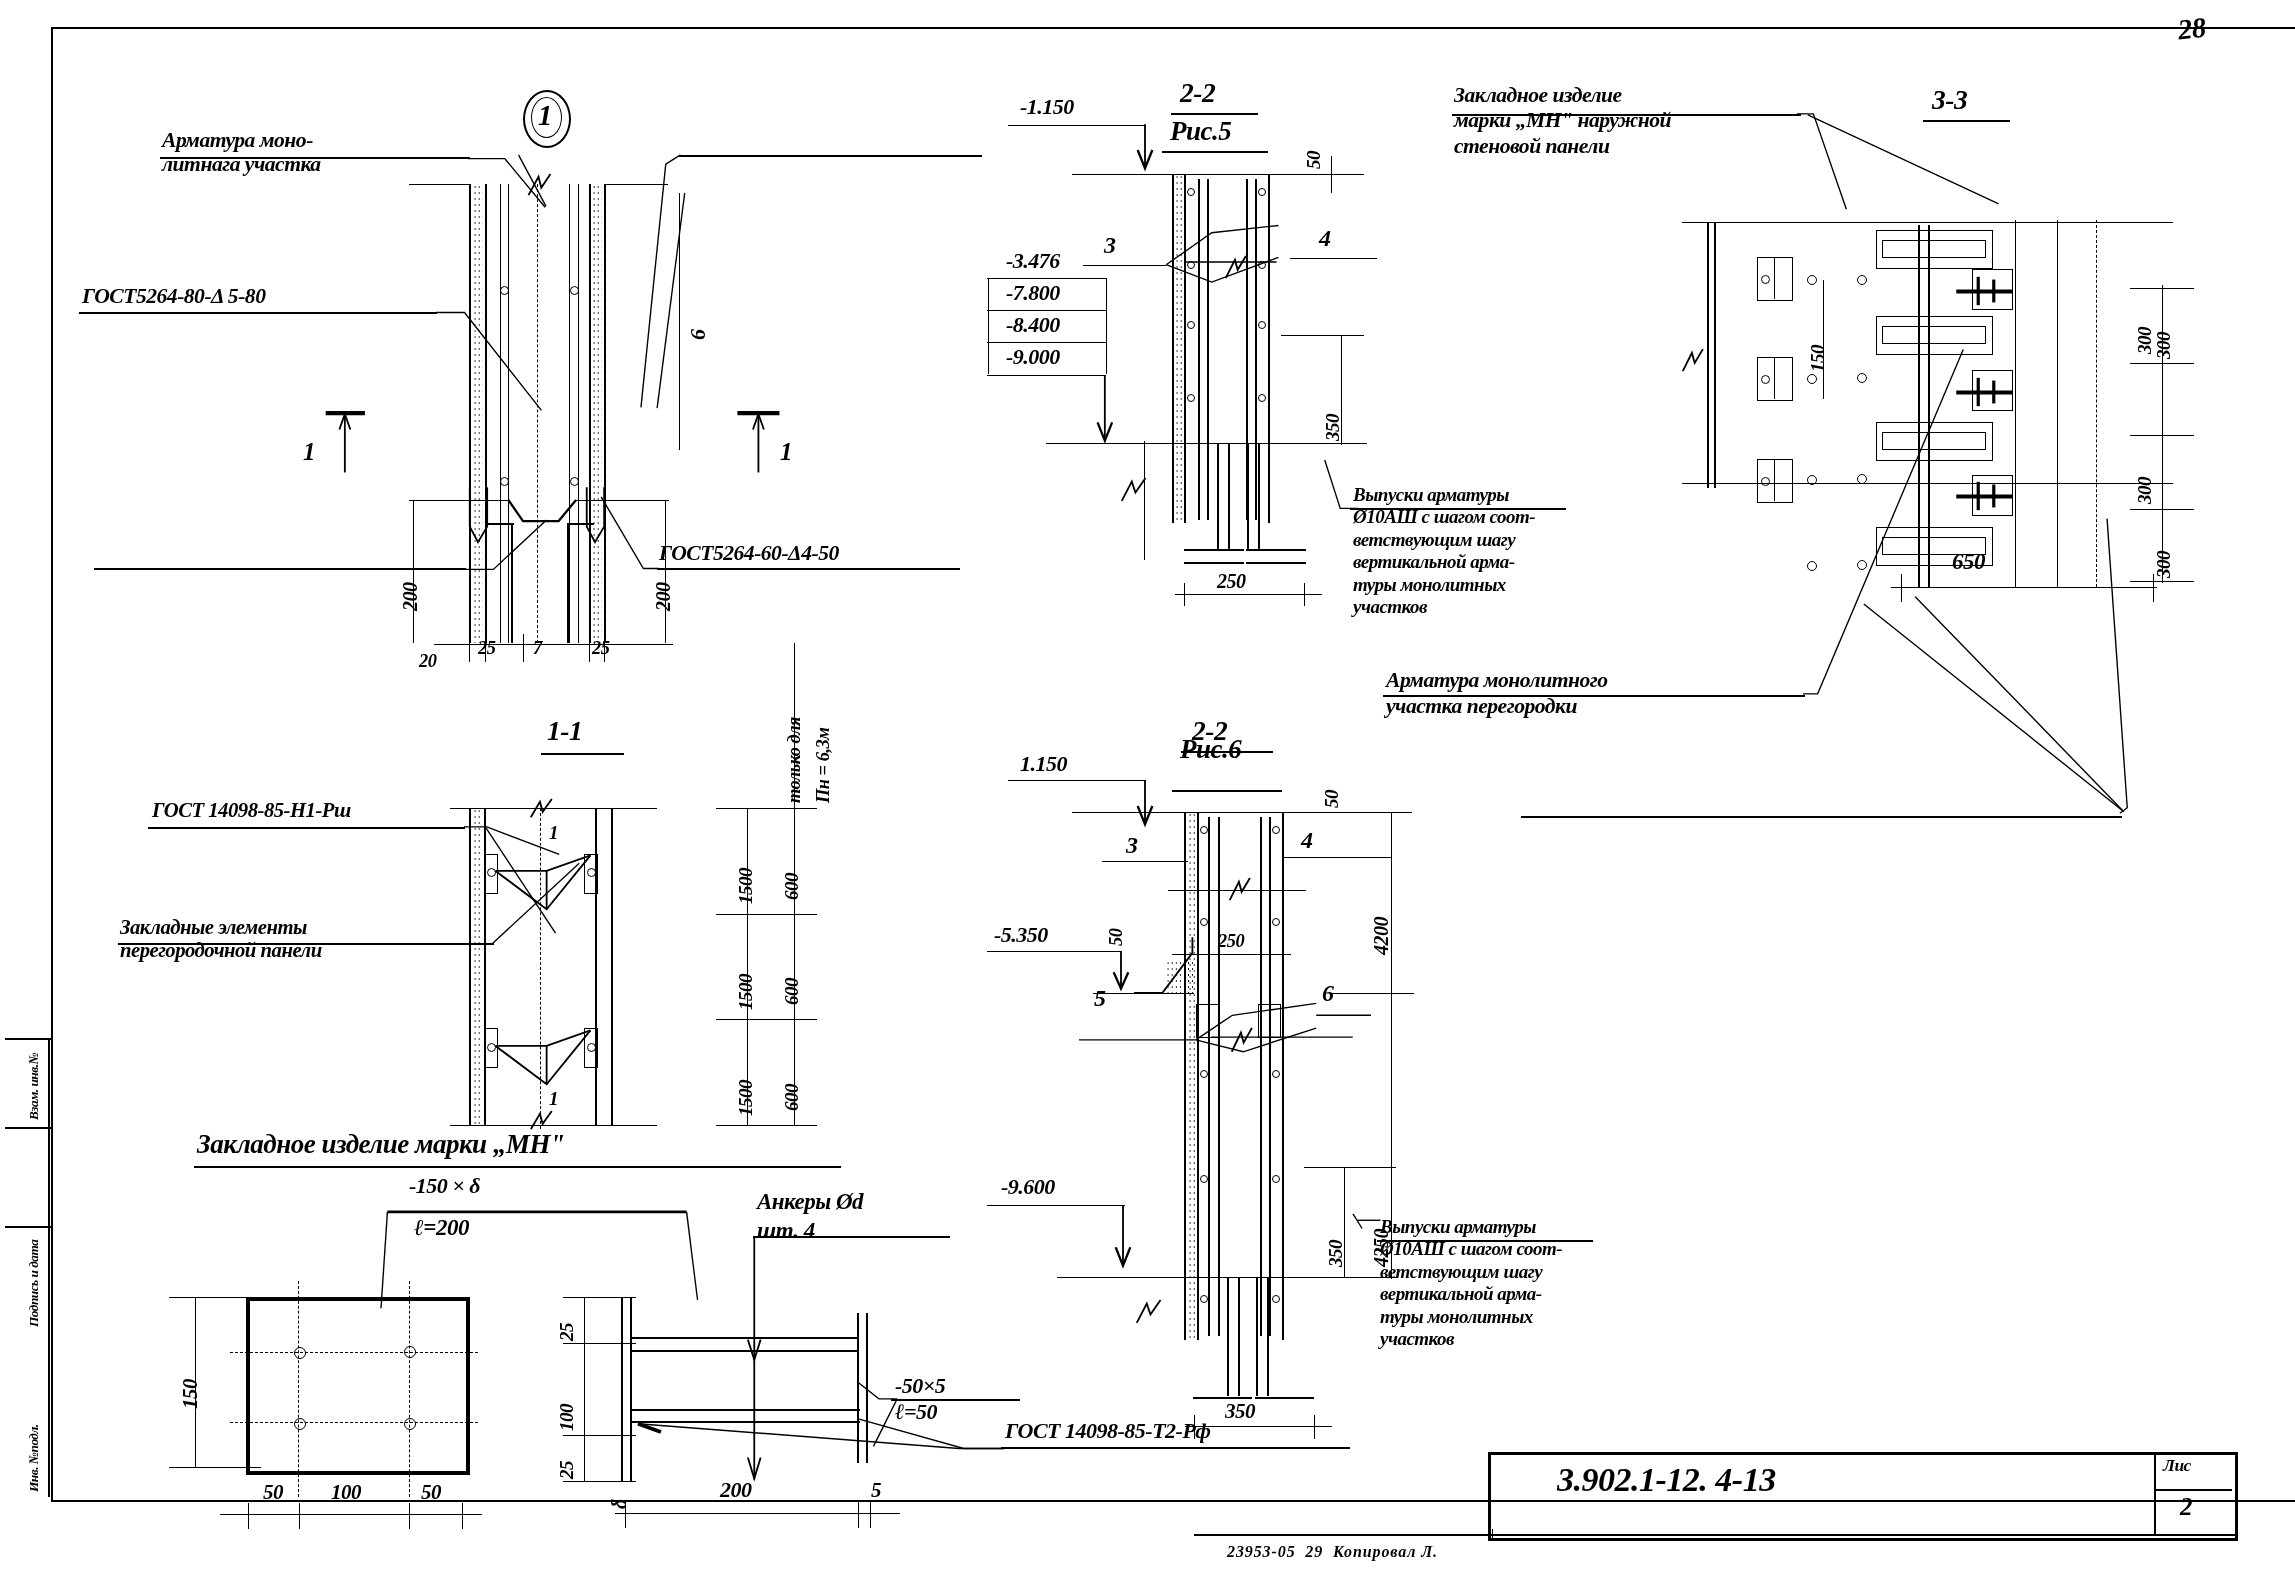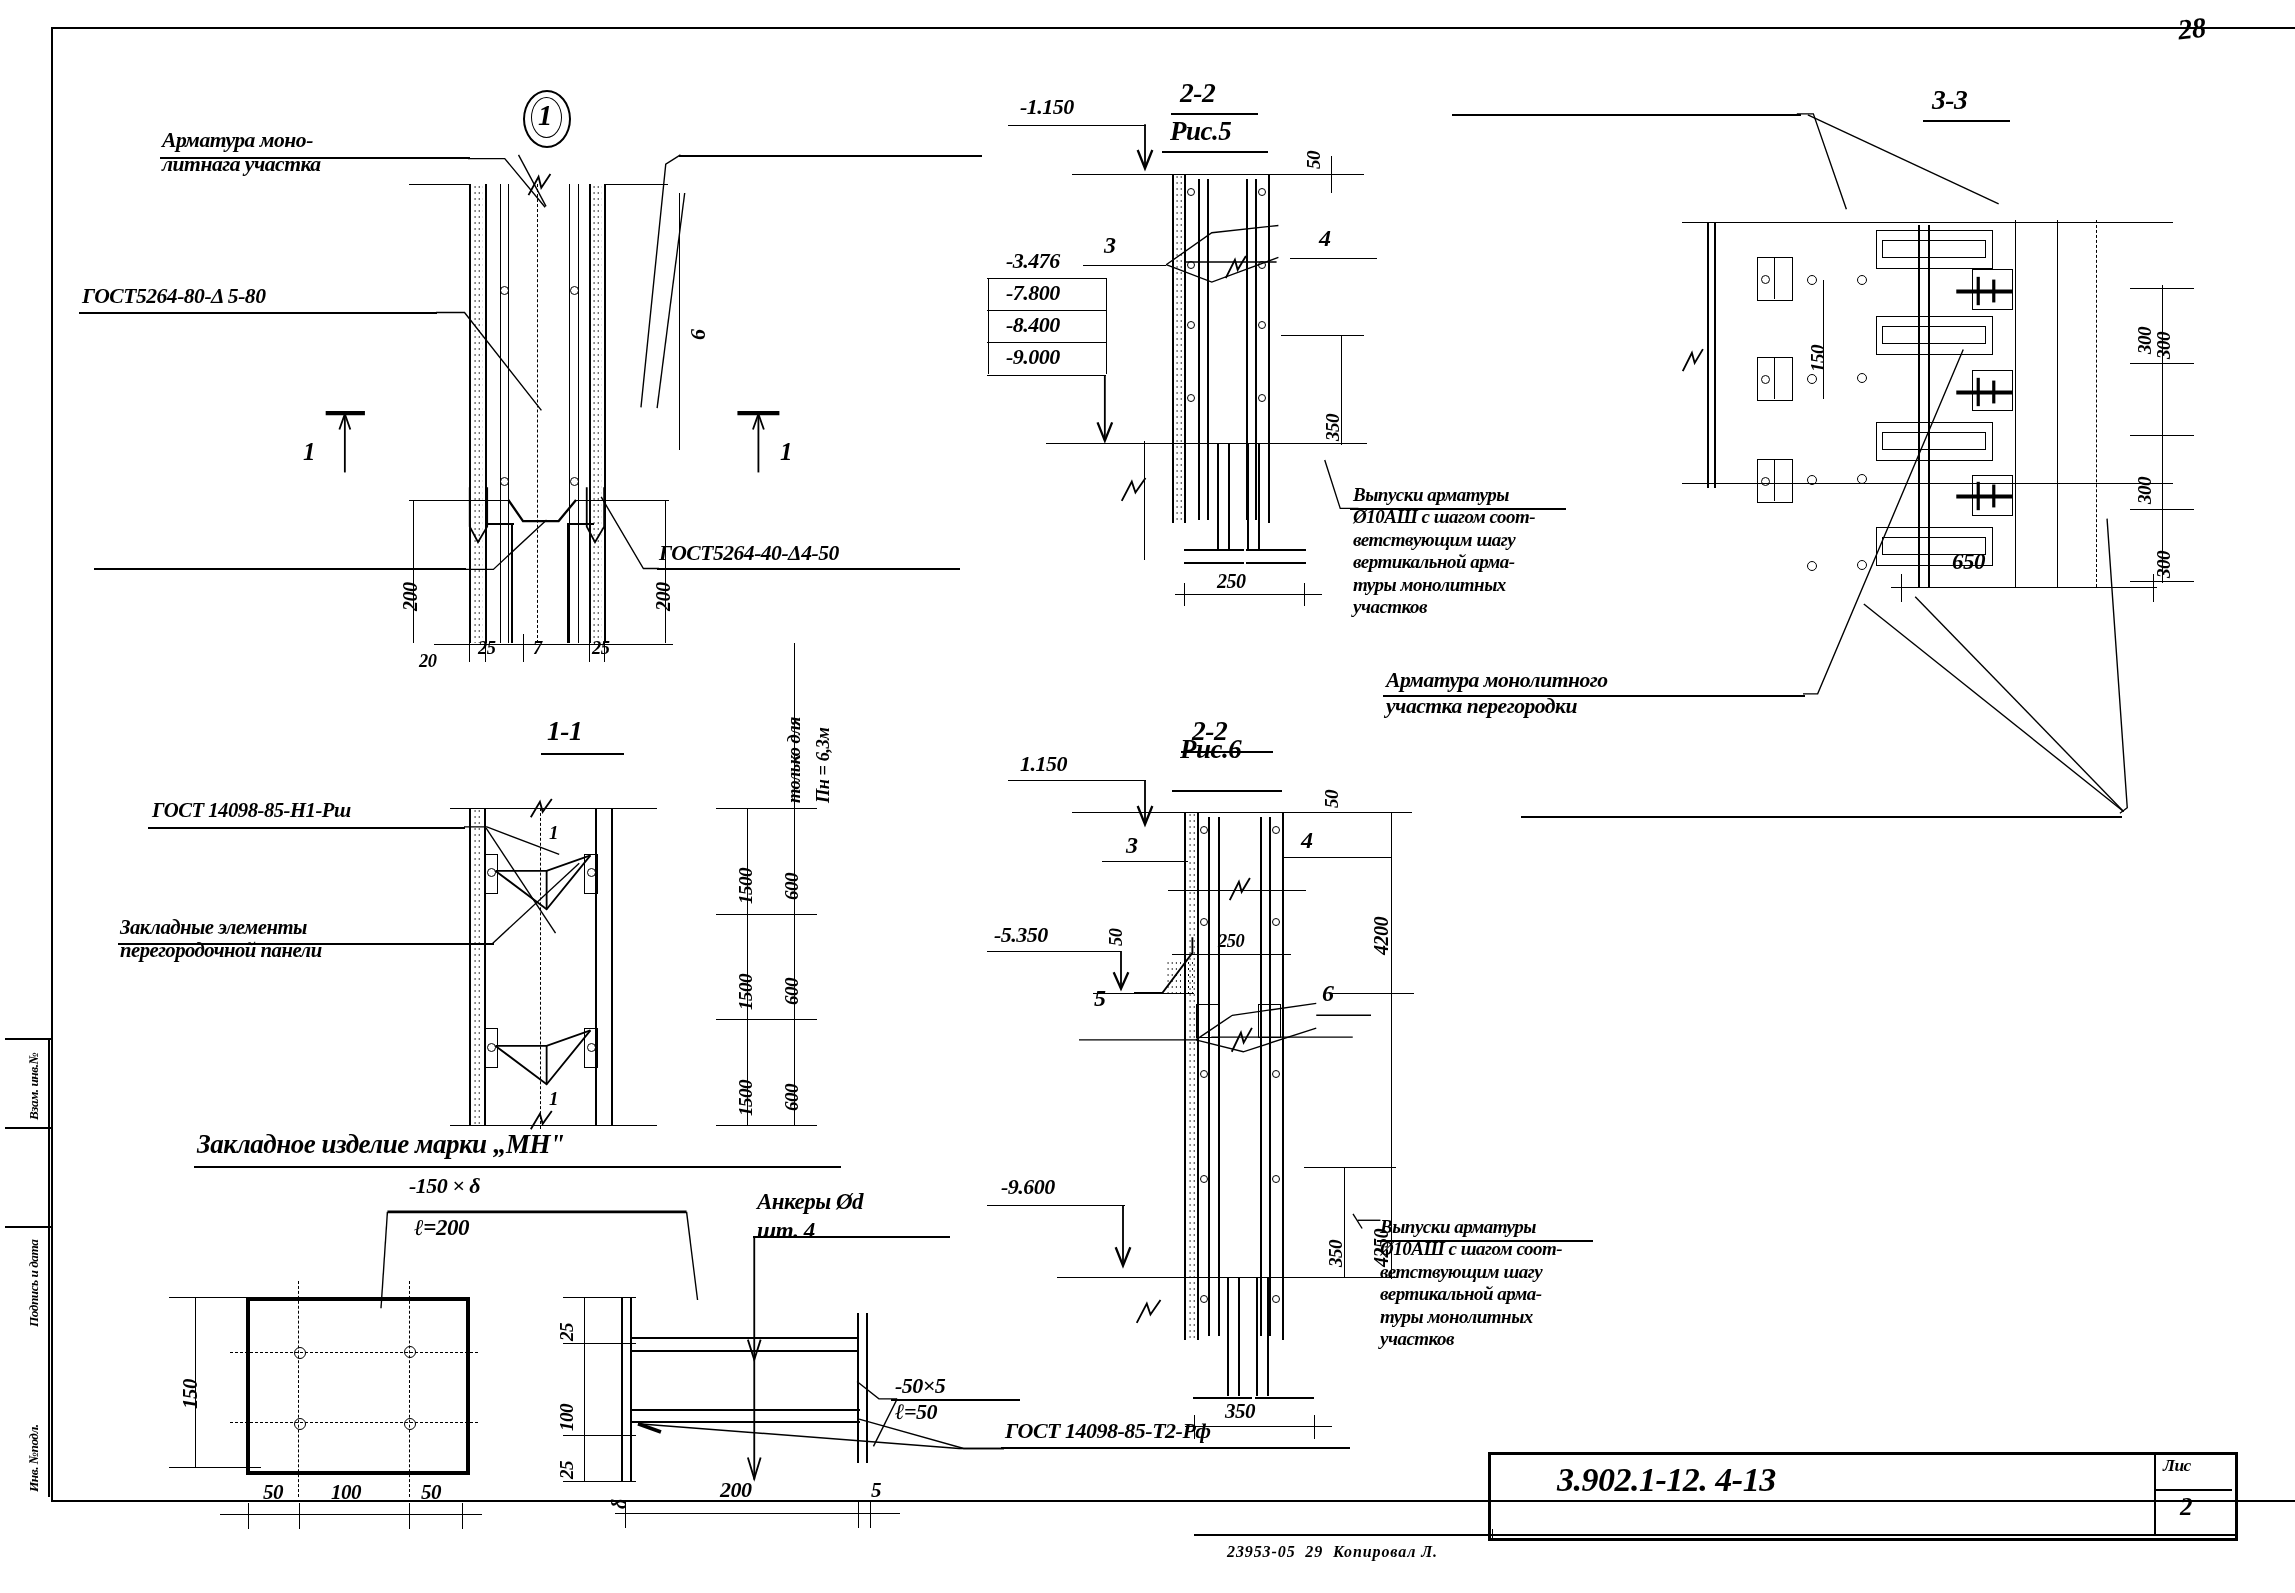--- a/index.html
+++ b/index.html
@@ -67,21 +67,21 @@
   </svg>
   <svg style="left:657px;top:193px;width:37px;height:216px;" viewBox="0 0 80 470" width="37" height="216">
     <path d="M60,0 L0,468" stroke="#000" stroke-width="3" fill="none"></path>
   </svg>
 
   <div class="hl2" style="left:94px;top:568px;width:372px;"></div>
   <svg style="left:465px;top:519px;width:87px;height:55px;" viewBox="0 0 190 120" width="87" height="55">
     <path d="M0,110 L62,110 L178,2" stroke="#000" stroke-width="3" fill="none"></path>
   </svg>
 
-  <div class="lbl" style="left:659px;top:541px;font-size:21.6px;">ГОСТ5264-40-Δ4-50</div>
+  <div class="lbl" style="left:659px;top:541px;font-size:21.6px;">ГОСТ5264-60-Δ4-50</div>
   <div class="hl2" style="left:657px;top:568px;width:303px;"></div>
   <svg style="left:601px;top:496px;width:60px;height:78px;" viewBox="0 0 130 170" width="60" height="78">
     <path d="M126,158 L92,158 L0,2" stroke="#000" stroke-width="3" fill="none"></path>
   </svg>
 
   <div class="vl2" style="left:469px;top:184px;height:459px;"></div>
   <div class="hatch" style="left:473px;top:184px;width:10px;height:459px;"></div>
   <div class="vl2" style="left:485px;top:184px;height:459px;"></div>
   <div class="vl" style="left:500px;top:184px;height:459px;"></div>
   <div class="vl" style="left:508px;top:184px;height:459px;"></div>
@@ -445,20 +445,23 @@
 ветствующим шагу
 вертикальной арма-
 туры монолитных
 участков</div>
   <div class="hl2" style="left:1377px;top:1240px;width:216px;"></div>
   <svg style="left:1353px;top:1212px;width:32px;height:18.4px;" viewBox="0 0 70 40" width="32" height="18.4">
     <path d="M10,18 L60,18" stroke="#000" stroke-width="3" fill="none"></path>
     <path d="M0,4 L20,36" stroke="#000" stroke-width="3" fill="none"></path>
   </svg>
 
+  <div class="lbl" style="left:1454px;top:83px;font-size:21.6px;width:331px;line-height:1.18;">Закладное изделие
+марки „МН" наружной
+стеновой панели</div>
   <div class="hl2" style="left:1452px;top:114px;width:349px;"></div>
   <svg style="left:1795px;top:112px;width:211px;height:101px;" viewBox="0 0 460 220" width="211" height="101">
     <path d="M4,4 L40,4 L112,212" stroke="#000" stroke-width="3" fill="none"></path>
     <path d="M28,6 L444,200" stroke="#000" stroke-width="3" fill="none"></path>
   </svg>
 
   <div class="lbl" style="left:1932px;top:85px;font-size:27.5px;">3-3</div>
   <div class="hl2" style="left:1923px;top:120px;width:87px;"></div>
 
   <div class="hl" style="left:1682px;top:222px;width:491px;"></div>

